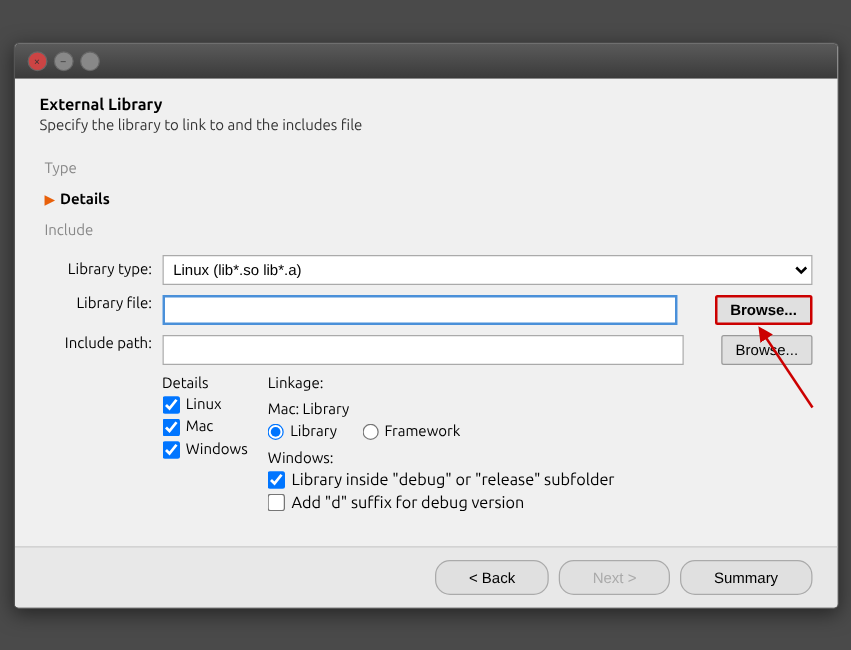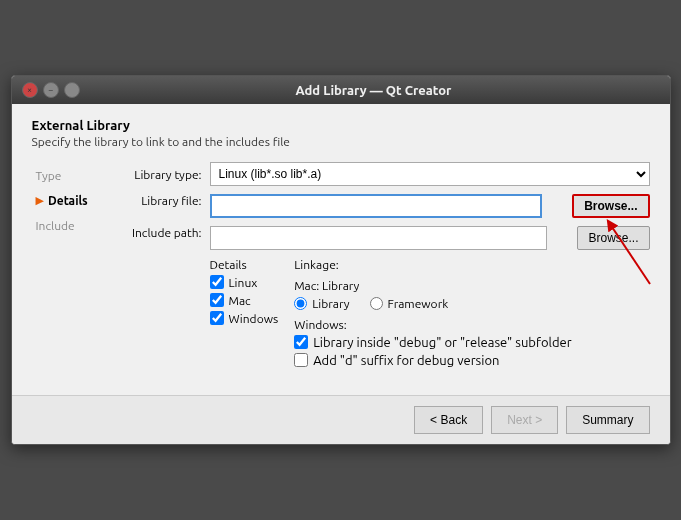--- a/index.html
+++ b/index.html
@@ -66,20 +66,21 @@
     }
     .section-subtitle {
       font-size: 12px;
       color: #333;
       margin-bottom: 14px;
     }
     .main-body {
       display: flex;
       gap: 10px;
       margin-bottom: 14px;
+      flex-direction: column;
     }
     .sidebar {
       display: flex;
       flex-direction: column;
       gap: 6px;
       width: 70px;
       padding-top: 4px;
     }
     .sidebar-item {
       font-size: 12px;
@@ -229,24 +230,24 @@
     .footer {
       background: #e8e8e8;
       border-top: 1px solid #ccc;
       padding: 10px 20px;
       display: flex;
       justify-content: flex-end;
       gap: 8px;
     }
     .footer-btn {
       height: 28px;
-      padding: 0 15px;
+      padding: 0 26px;
       background: #e0e0e0;
       border: 1px solid #aaa;
-      border-radius: 0;
+      border-radius: 12px;
       cursor: pointer;
       font-size: 12px;
     }
     .footer-btn.disabled {
       color: #aaa;
       cursor: default;
     }
     .form-section-wrapper {
       position: relative;
     }
@@ -261,21 +262,20 @@
       <div class="tb-btn tb-close">
         <span>×</span>
       </div>
       <div class="tb-btn tb-min">
         <span>−</span>
       </div>
       <div class="tb-btn tb-max">
         <span></span>
       </div>
     </div>
-    <div class="titlebar-title">Add Library — Qt Creator</div>
   </div>
 
   <div class="content">
     <div class="section-title">External Library</div>
     <div class="section-subtitle">Specify the library to link to and the includes file</div>
 
     <div class="main-body">
 
       <div class="sidebar">
         <div class="sidebar-item">Type</div>

